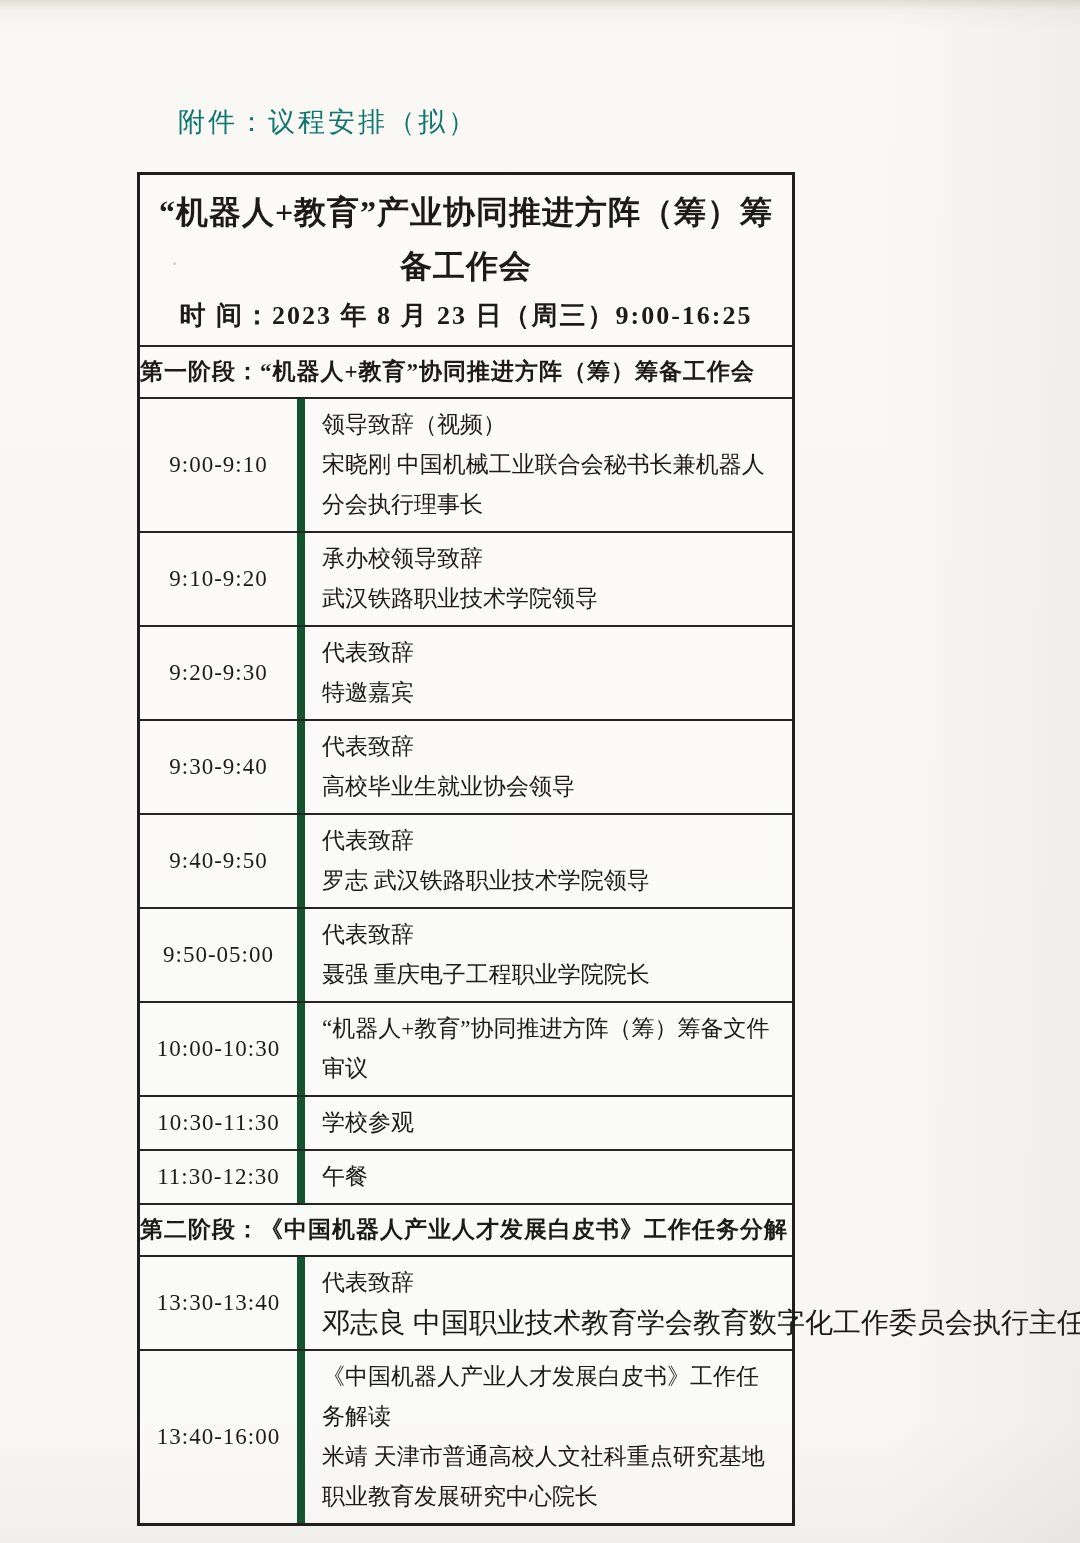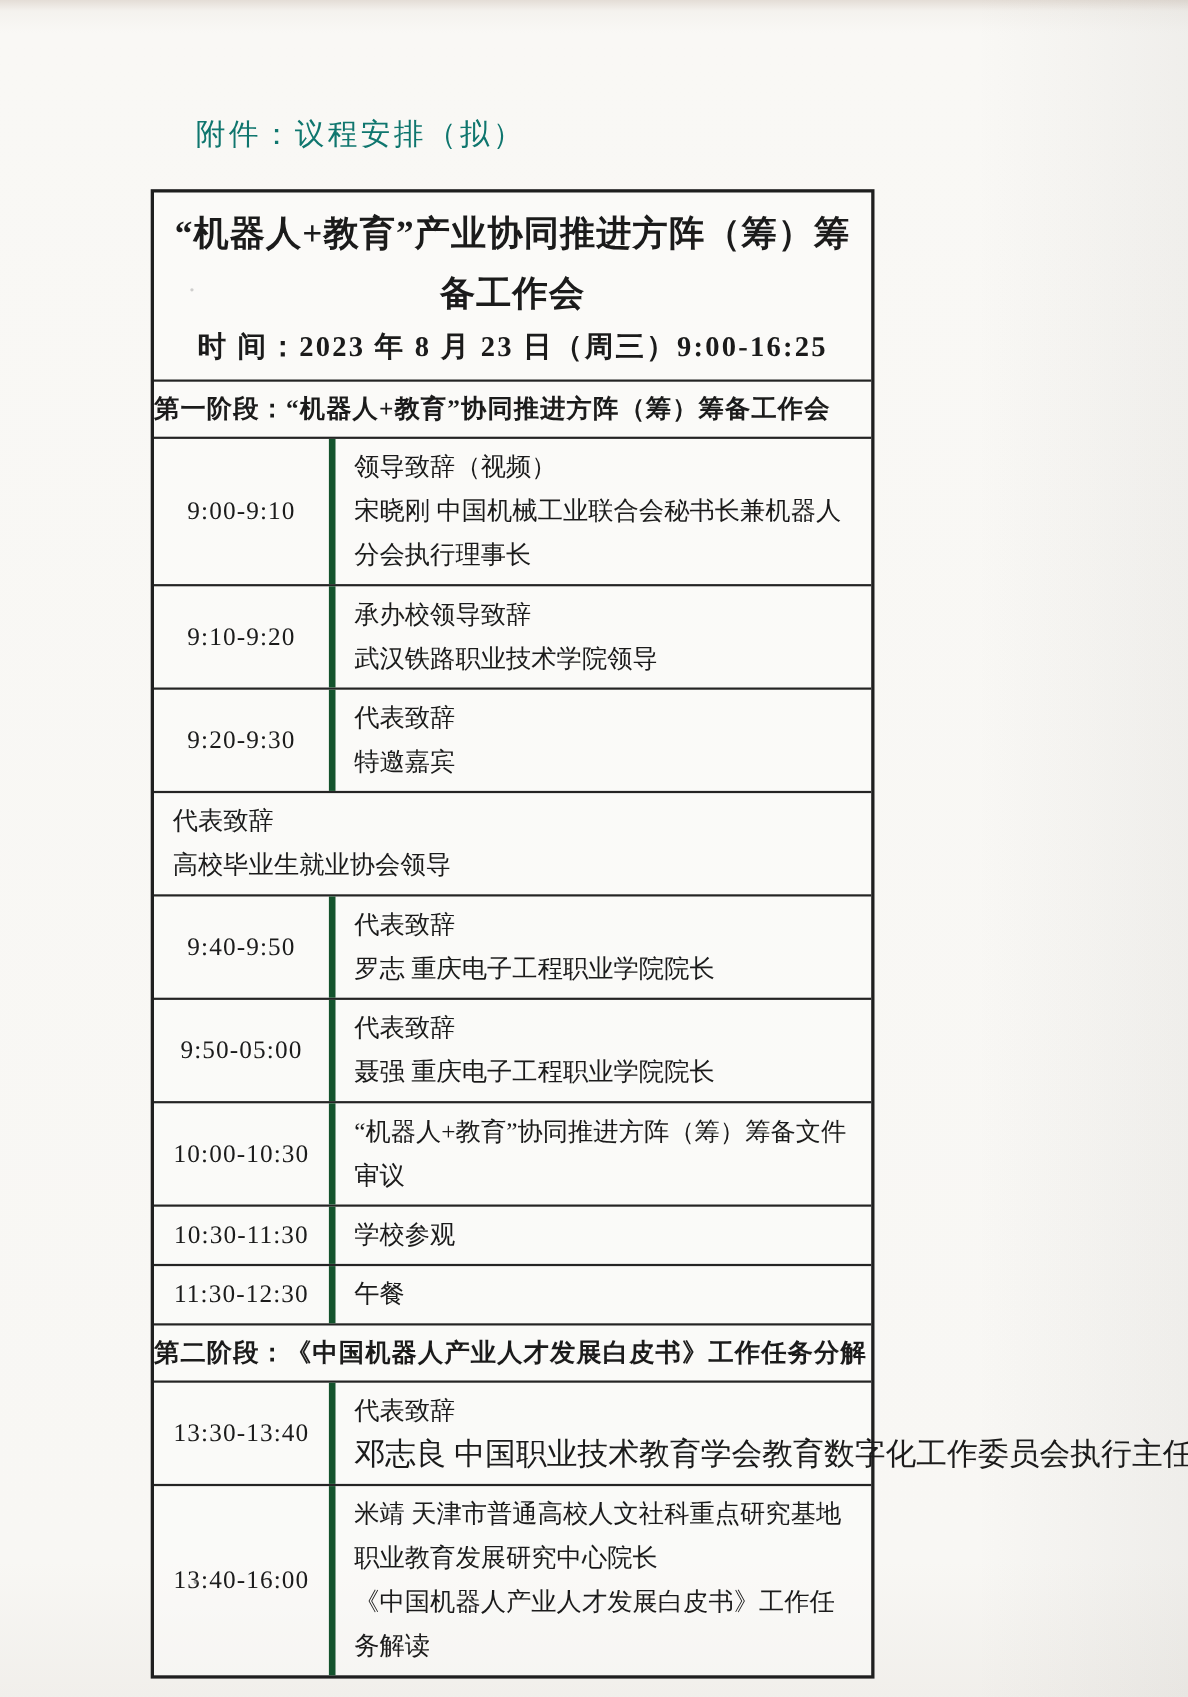--- a/index.html
+++ b/index.html
@@ -50,21 +50,21 @@
     text-align: left;
     font-weight: bold;
     font-size: 23px;
     line-height: 50px;
     letter-spacing: 1px;
   }
   .row { display: flex; align-items: stretch; min-height: 54px; }
   .cell-time {
     width: 165px;
     flex: 0 0 165px;
-    border-right: 6px solid #14532d;
+    border-right: 8px solid #14532d;
     display: flex; align-items: center; justify-content: center;
     font-size: 23px;
     letter-spacing: 1px;
     text-align: center;
   }
   .cell-content {
     flex: 1;
     display: flex; flex-direction: column; justify-content: flex-start;
     padding: 6px 20px 6px 17px;
     font-size: 23px;
@@ -113,31 +113,32 @@
 
   <div class="row sep">
     <div class="cell-time">9:20-9:30</div>
     <div class="cell-content">
       <div class="line">代表致辞</div>
       <div class="line">特邀嘉宾</div>
     </div>
   </div>
 
   <div class="row sep">
+    <div class="cell-time">9:30-9:40</div>
     <div class="cell-content">
       <div class="line">代表致辞</div>
       <div class="line">高校毕业生就业协会领导</div>
     </div>
   </div>
 
   <div class="row sep">
     <div class="cell-time">9:40-9:50</div>
     <div class="cell-content">
       <div class="line">代表致辞</div>
-      <div class="line">罗志 重庆电子工程职业学院院长</div>
+      <div class="line">罗志 武汉铁路职业技术学院领导</div>
     </div>
   </div>
 
   <div class="row sep">
     <div class="cell-time">9:50-05:00</div>
     <div class="cell-content">
       <div class="line">代表致辞</div>
       <div class="line">聂强 重庆电子工程职业学院院长</div>
     </div>
   </div>
@@ -169,21 +170,21 @@
     <div class="cell-time">13:30-13:40</div>
     <div class="cell-content">
       <div class="line">代表致辞</div>
       <div class="line nowrap">邓志良 中国职业技术教育学会教育数字化工作委员会执行主任</div>
     </div>
   </div>
 
   <div class="row">
     <div class="cell-time">13:40-16:00</div>
     <div class="cell-content">
+      <div class="line">《中国机器人产业人才发展白皮书》工作任务解读</div>
       <div class="line">米靖 天津市普通高校人文社科重点研究基地职业教育发展研究中心院长</div>
-      <div class="line">《中国机器人产业人才发展白皮书》工作任务解读</div>
     </div>
   </div>
 
 </div>
 
 <div class="speck speck-1"></div>
 <div class="speck speck-2"></div>
 
 </body></html>

